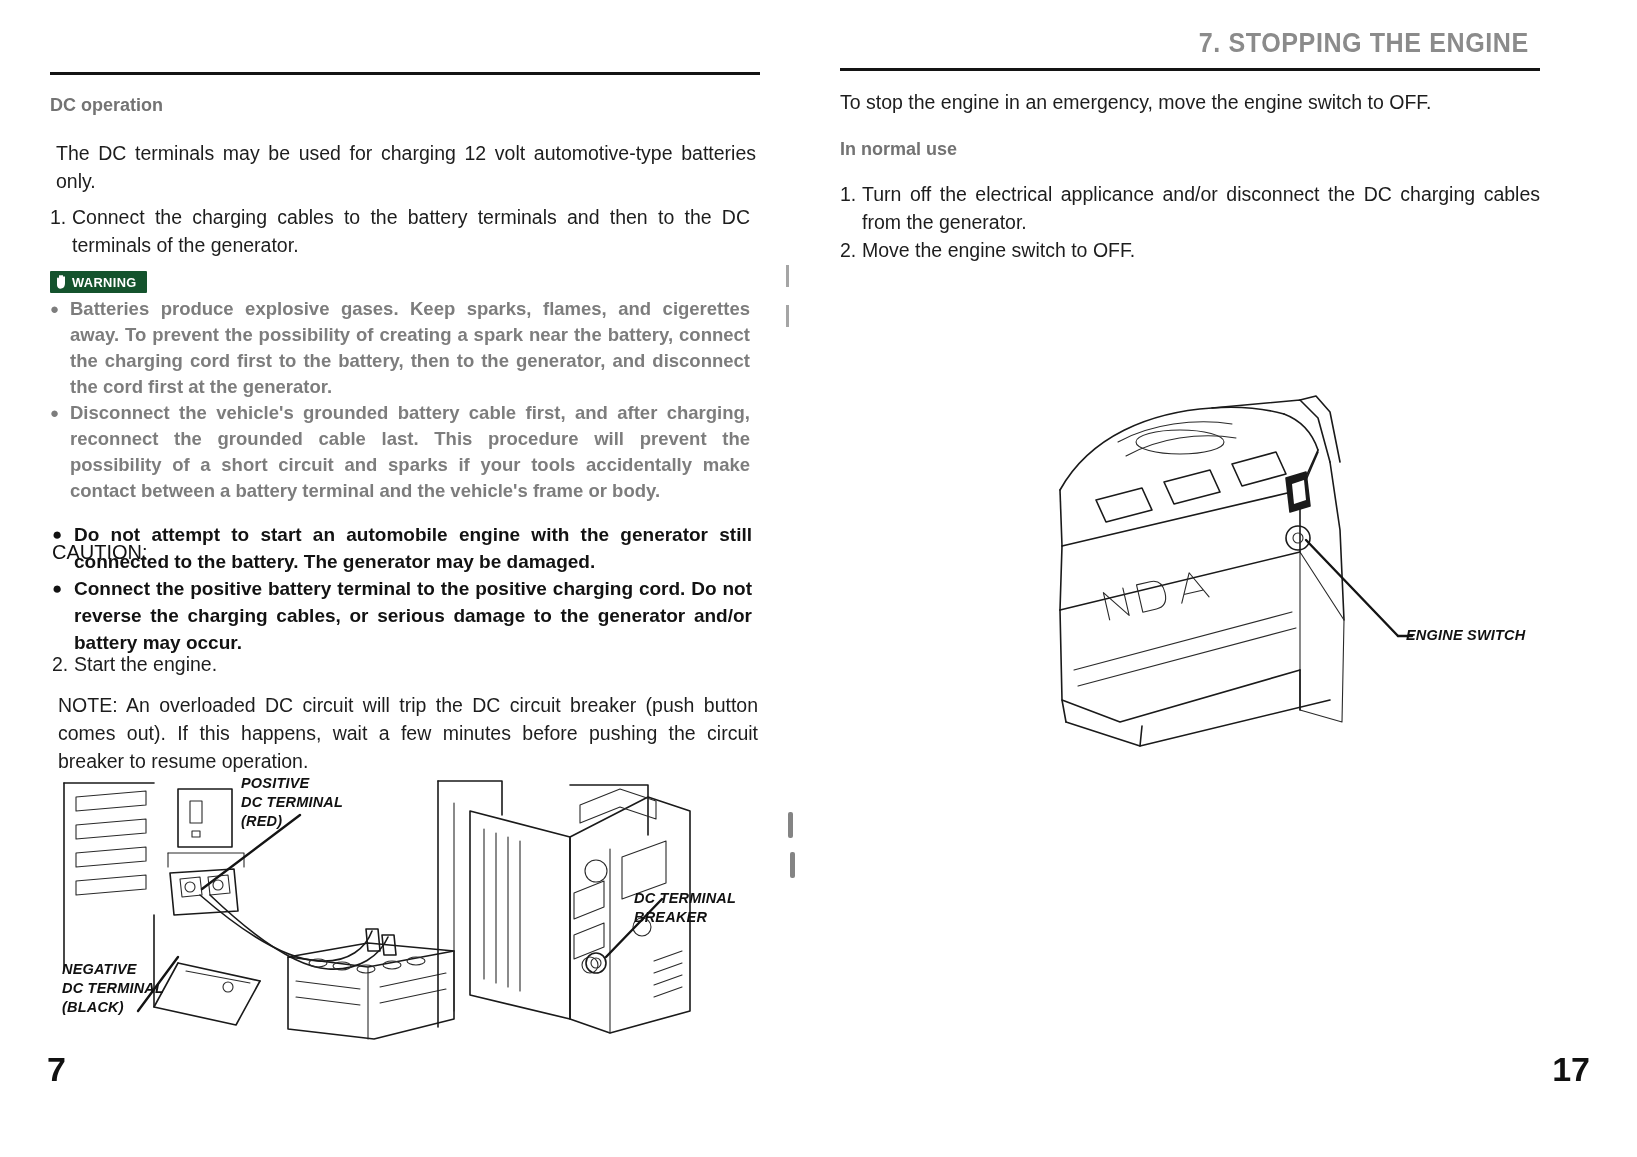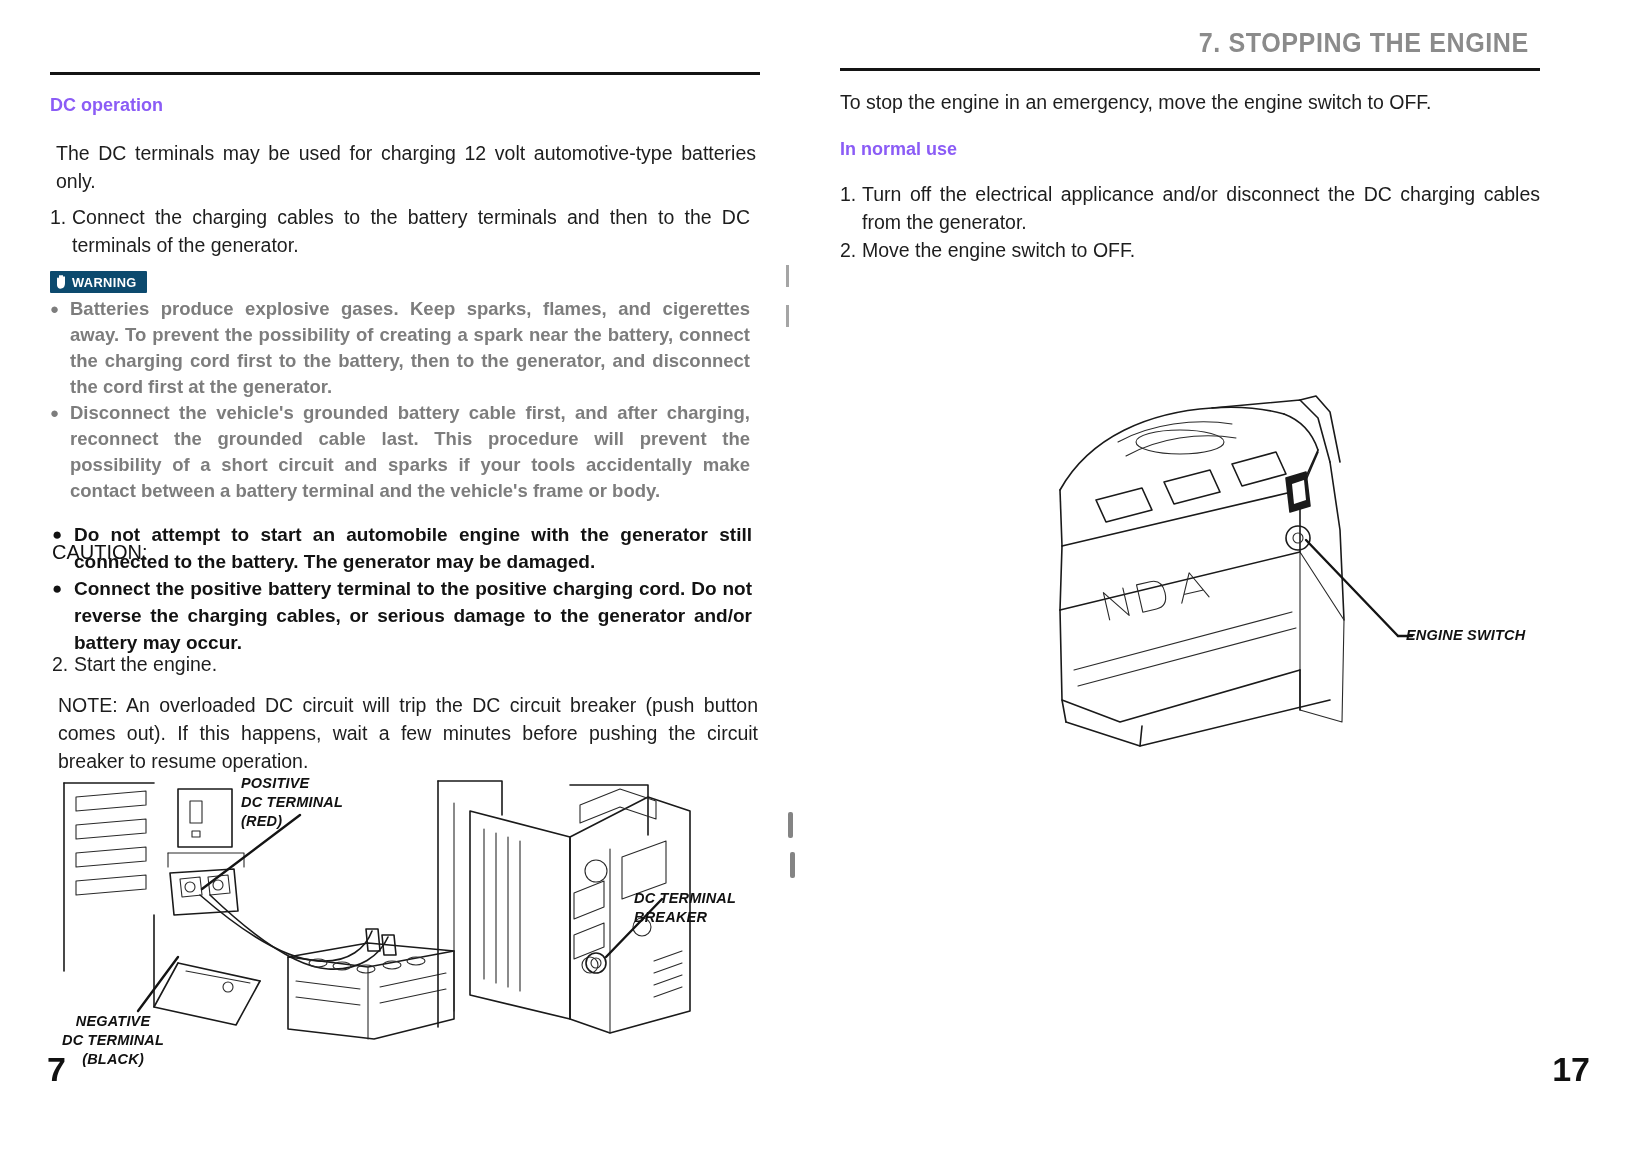--- a/index.html
+++ b/index.html
@@ -23,36 +23,36 @@
     transform:scaleX(.93);transform-origin:right center;
     white-space:nowrap;
   }
   .rule{
     position:absolute;height:3px;background:#141414;
   }
   .rule-left{left:50px;top:72px;width:710px;}
   .rule-right{left:840px;top:68px;width:700px;}
 
   
-  .h-sub{font-size:18px;font-weight:bold;color:#8b5cf6;}
+  .h-sub{font-size:18px;font-weight:bold;color:#737373;}
   .para{font-size:19.5px;line-height:28px;color:#1d1d1d;}
   .para-j{text-align:justify;margin-left:6px;}
   .blk{position:absolute;}
 
   .numlist{position:absolute;}
   .numrow{display:flex;font-size:19.5px;line-height:28px;color:#1d1d1d;}
   .numrow .n{width:22px;flex:0 0 22px;}
   .numrow .t{flex:1;}
   .numrow .t.j{text-align:justify;}
 
   
   .warn-badge{
     position:absolute;
     display:inline-flex;align-items:center;gap:3px;
-    background:#0c4a6e;
+    background:#14532d;
     padding:3px 7px 3px 4px;
     border-radius:1px;
   }
   .warn-badge .hand{width:15px;height:16px;display:block;}
   .warn-badge .wtxt{
     font-size:13.5px;font-weight:bold;color:#ffffff;
     letter-spacing:.4px;transform:scaleX(.95);transform-origin:left center;
   }
 
   .warn-list{position:absolute;}
@@ -264,21 +264,21 @@
         <circle cx="546" cy="188" r="5" class="ln-t"></circle>
       </g>
 
       <path class="ln-h" d="M556 182 L612 124"></path>
     </svg>
   </div>
 
   <div class="callout" style="left:241px;top:774px;">POSITIVE
 DC TERMINAL
 (RED)</div>
-  <div class="callout" style="left:62px;top:1012px;text-align:center;">NEGATIVE
+  <div class="callout" style="left:62px;top:960px;">NEGATIVE
 DC TERMINAL
 (BLACK)</div>
   <div class="callout" style="left:634px;top:889px;">DC TERMINAL
 BREAKER</div>
 
   <div class="blk h-sub" style="left:840px;top:139px;width:700px;">In normal use</div>
 
   <div class="blk para" style="left:840px;top:88px;width:700px;">To stop the engine in an emergency, move the engine switch to OFF.</div>
 
   <div class="numlist" style="left:840px;top:180px;width:700px;">

